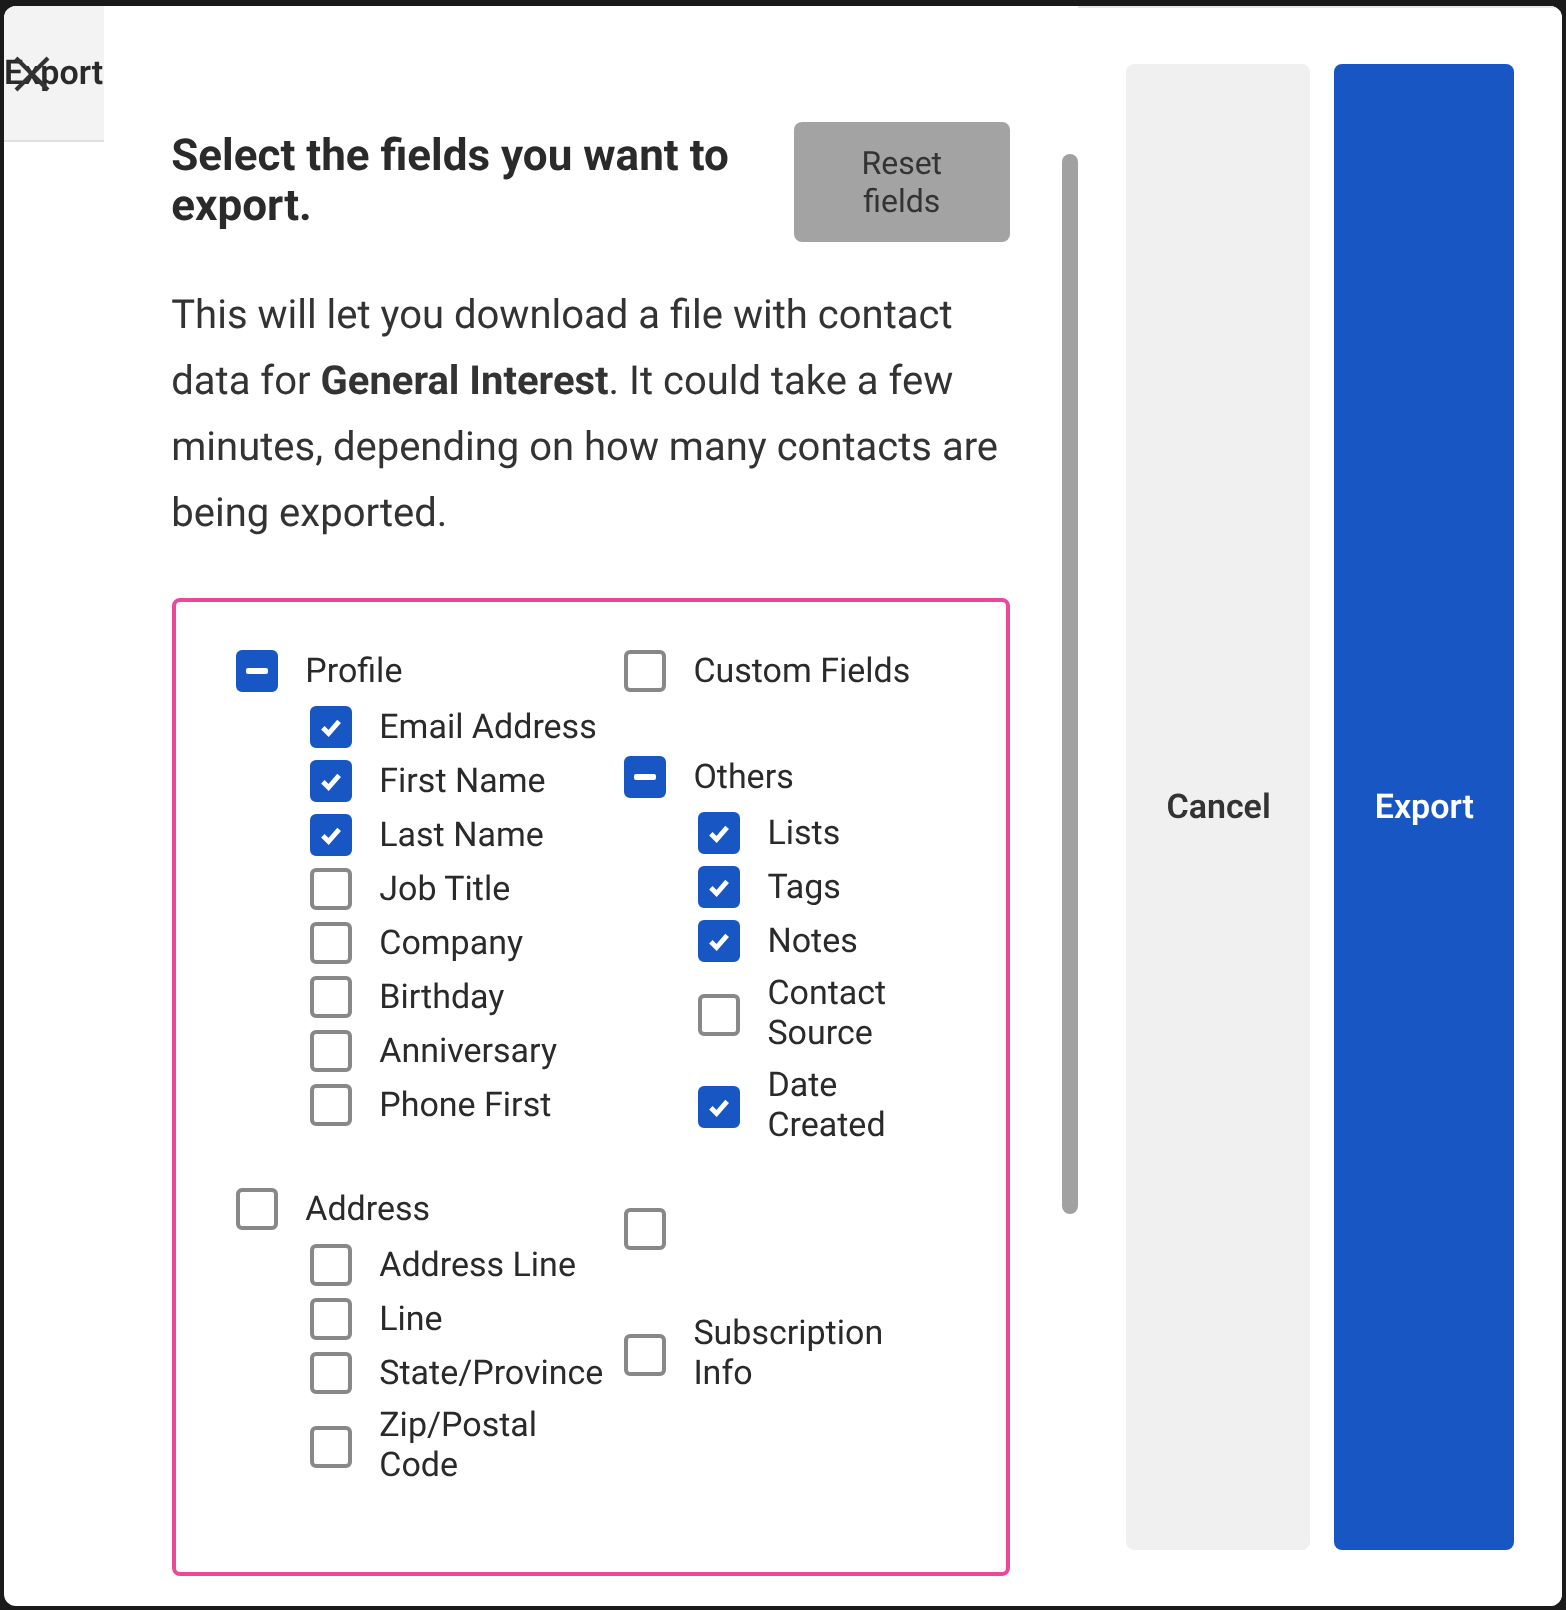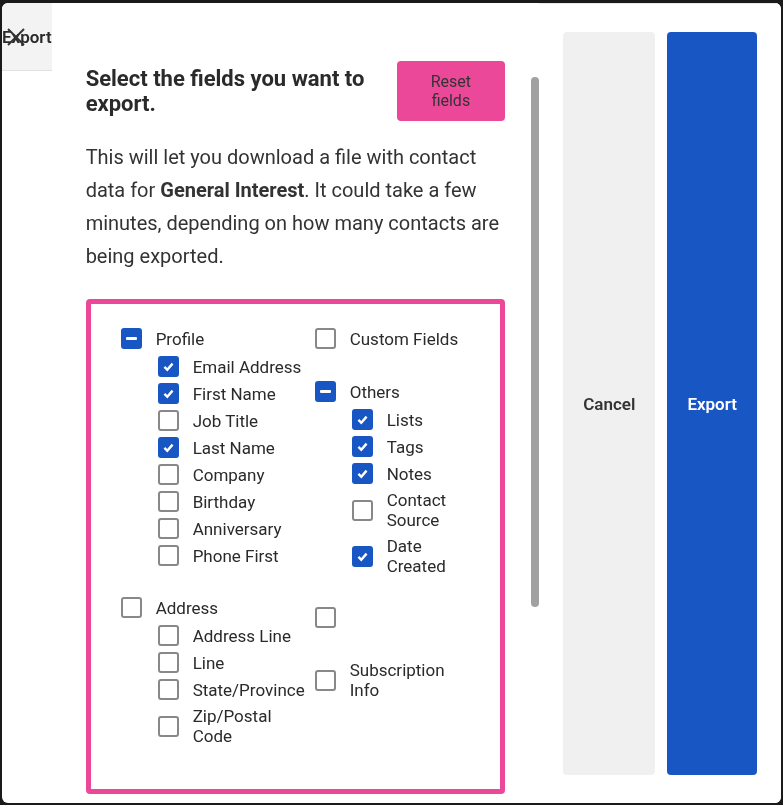--- a/index.html
+++ b/index.html
@@ -76,40 +76,40 @@
       align-items: center;
       margin-top: 58px;
       margin-bottom: 20px;
     }
     .heading {
       font-size: 22px;
       font-weight: 700;
       color: #2a2a2a;
     }
     .reset-btn {
-      background: #ec4899;
+      background: #a3a3a3;
       border: none;
       border-radius: 4px;
       padding: 11px 18px;
       font-size: 16px;
       color: #333;
       cursor: pointer;
       font-family: inherit;
     }
     .description {
       font-size: 20px;
       color: #333;
       line-height: 1.65;
       margin-bottom: 26px;
     }
     .description strong {
       font-weight: 700;
     }
     .fields-box {
-      border: 5px solid #ec4899;
+      border: 2px solid #ec4899;
       border-radius: 4px;
       padding: 24px 30px 12px 30px;
       display: flex;
       gap: 10px;
     }
     .col {
       flex: 1;
       display: flex;
       flex-direction: column;
     }
@@ -250,30 +250,30 @@
               </div>
               <div class="item-row">
                 <div class="chk checked">
                   <svg viewBox="0 0 16 16">
                     <polyline points="3,8.5 6.5,12 13,4.5"></polyline>
                   </svg>
                 </div>
                 <span class="label">First Name</span>
               </div>
               <div class="item-row">
+                <div class="chk checked">
+                  <svg viewBox="0 0 16 16">
+                    <polyline points="3,8.5 6.5,12 13,4.5"></polyline>
+                  </svg>
+                </div>
+                <span class="label">Last Name</span>
+              </div>
+              <div class="item-row">
                 <div class="chk"></div>
                 <span class="label">Job Title</span>
-              </div>
-              <div class="item-row">
-                <div class="chk checked">
-                  <svg viewBox="0 0 16 16">
-                    <polyline points="3,8.5 6.5,12 13,4.5"></polyline>
-                  </svg>
-                </div>
-                <span class="label">Last Name</span>
               </div>
               <div class="item-row">
                 <div class="chk"></div>
                 <span class="label">Company</span>
               </div>
               <div class="item-row">
                 <div class="chk"></div>
                 <span class="label">Birthday</span>
               </div>
               <div class="item-row">

